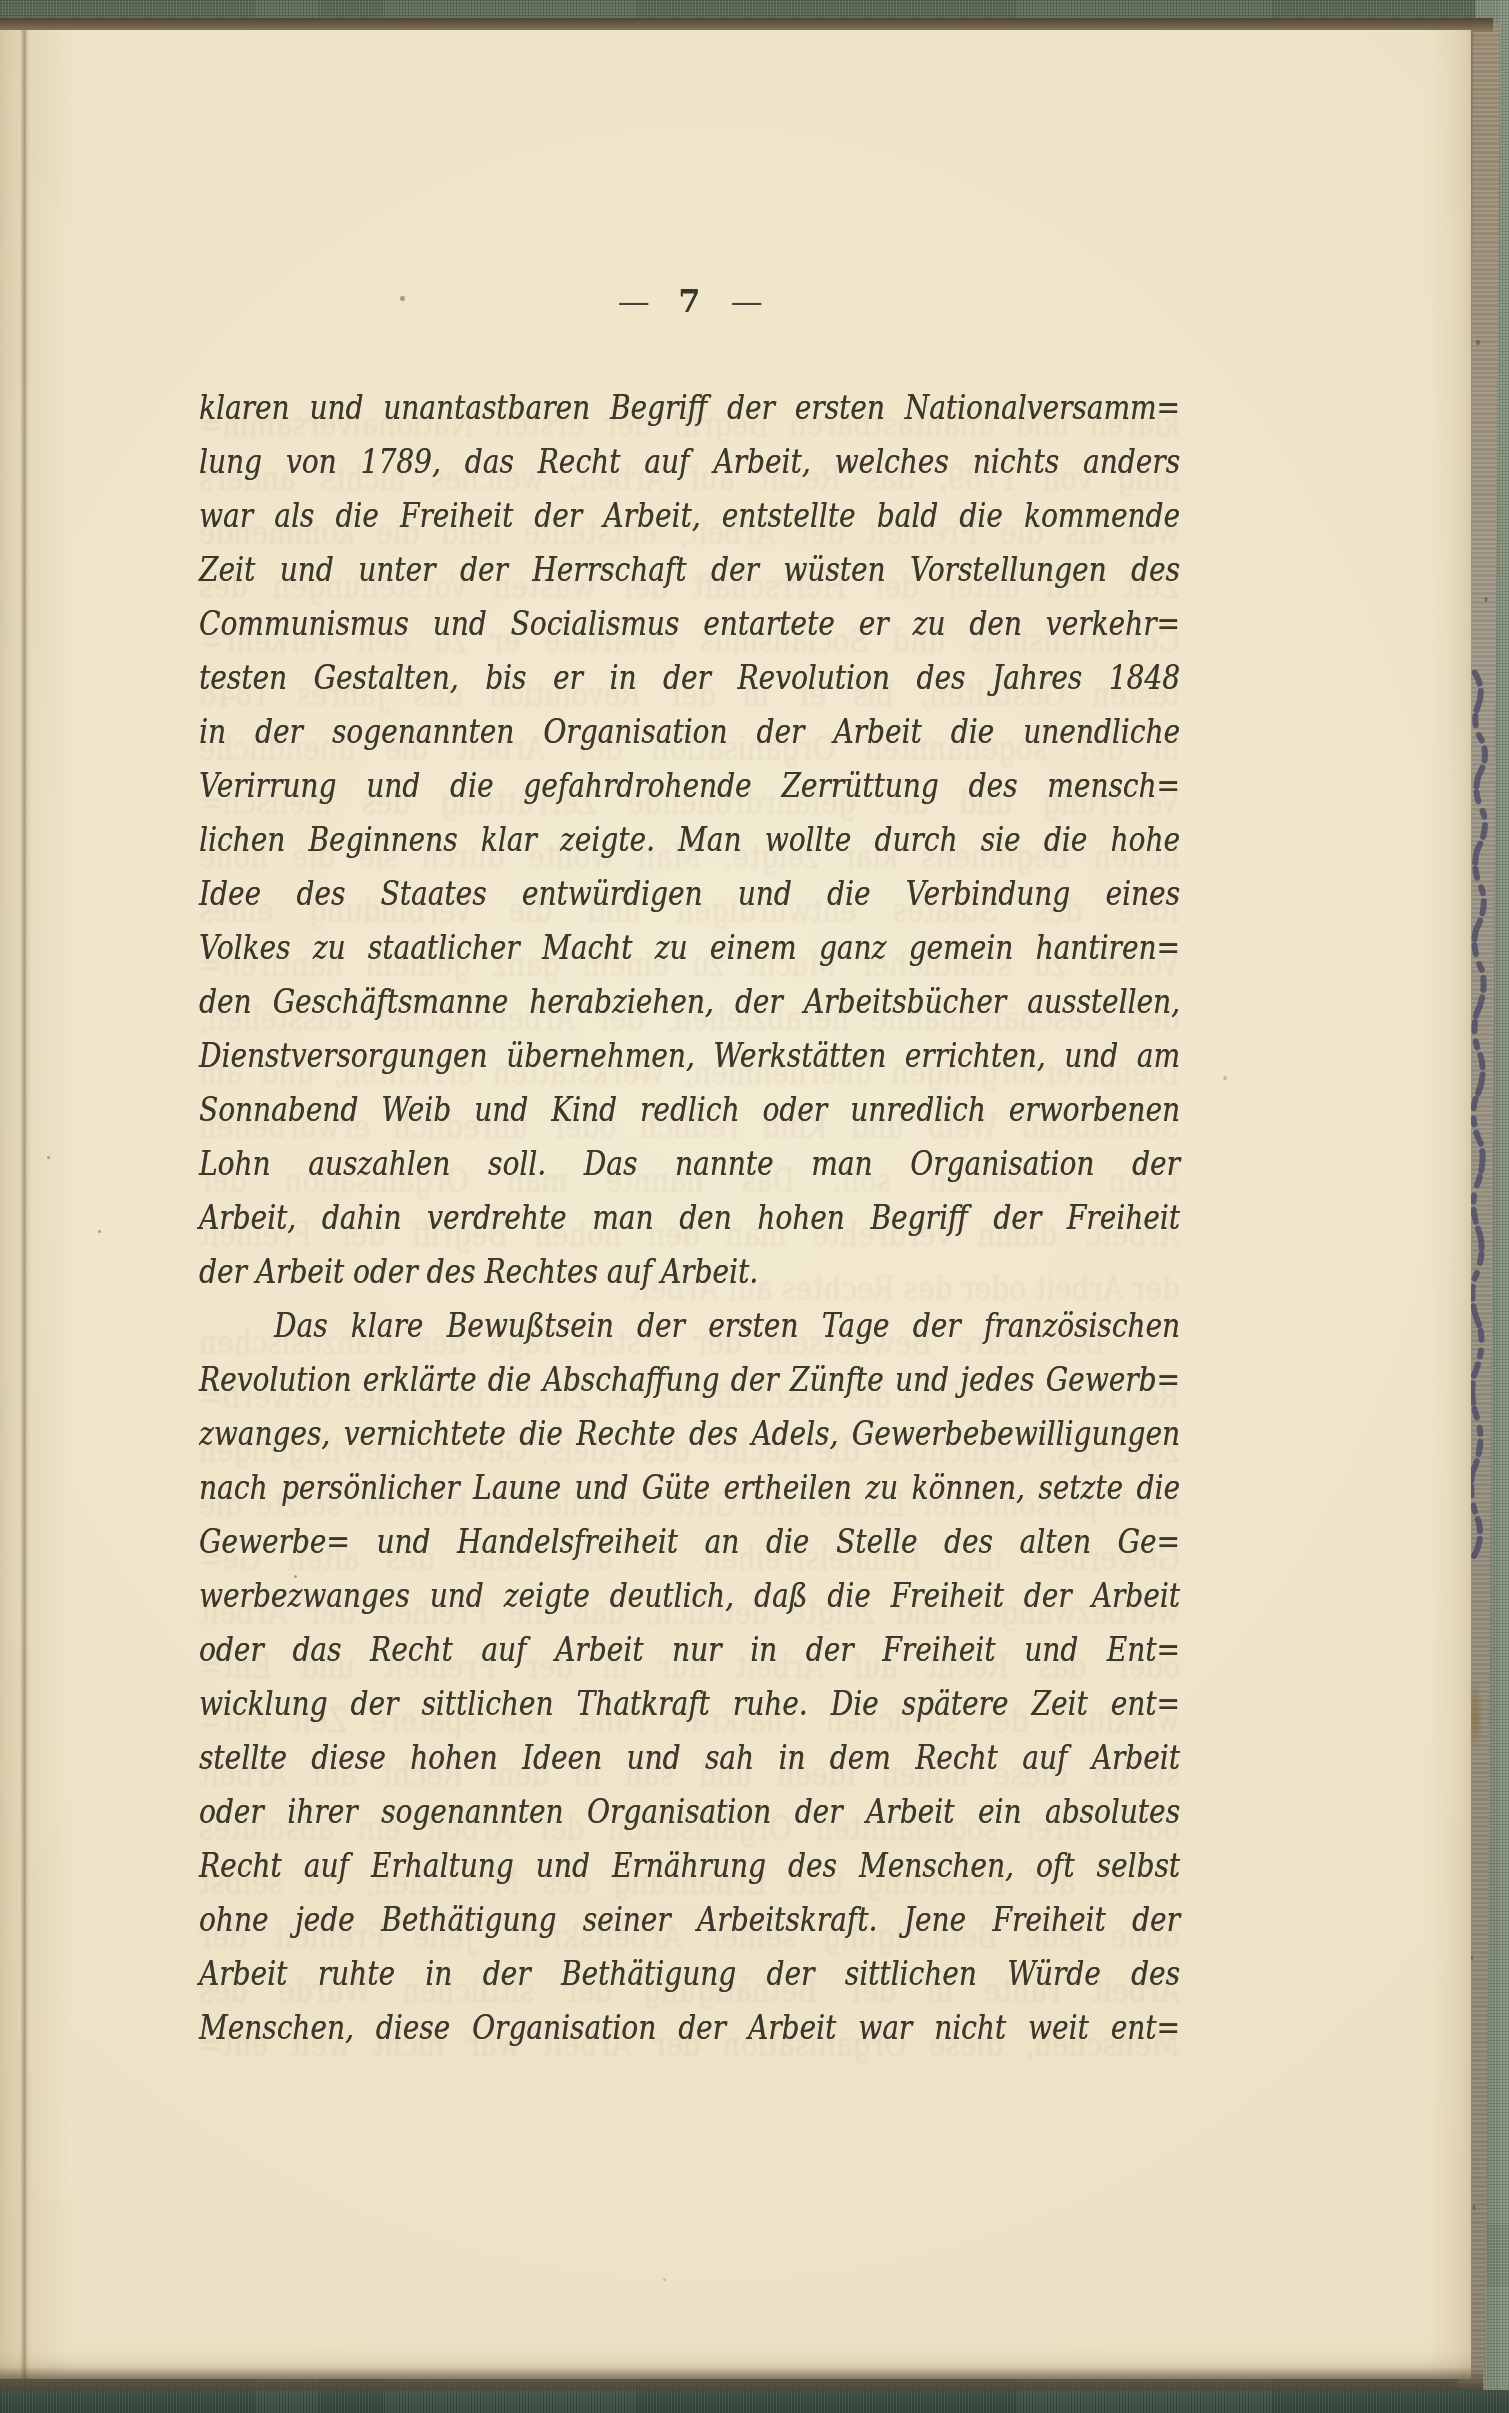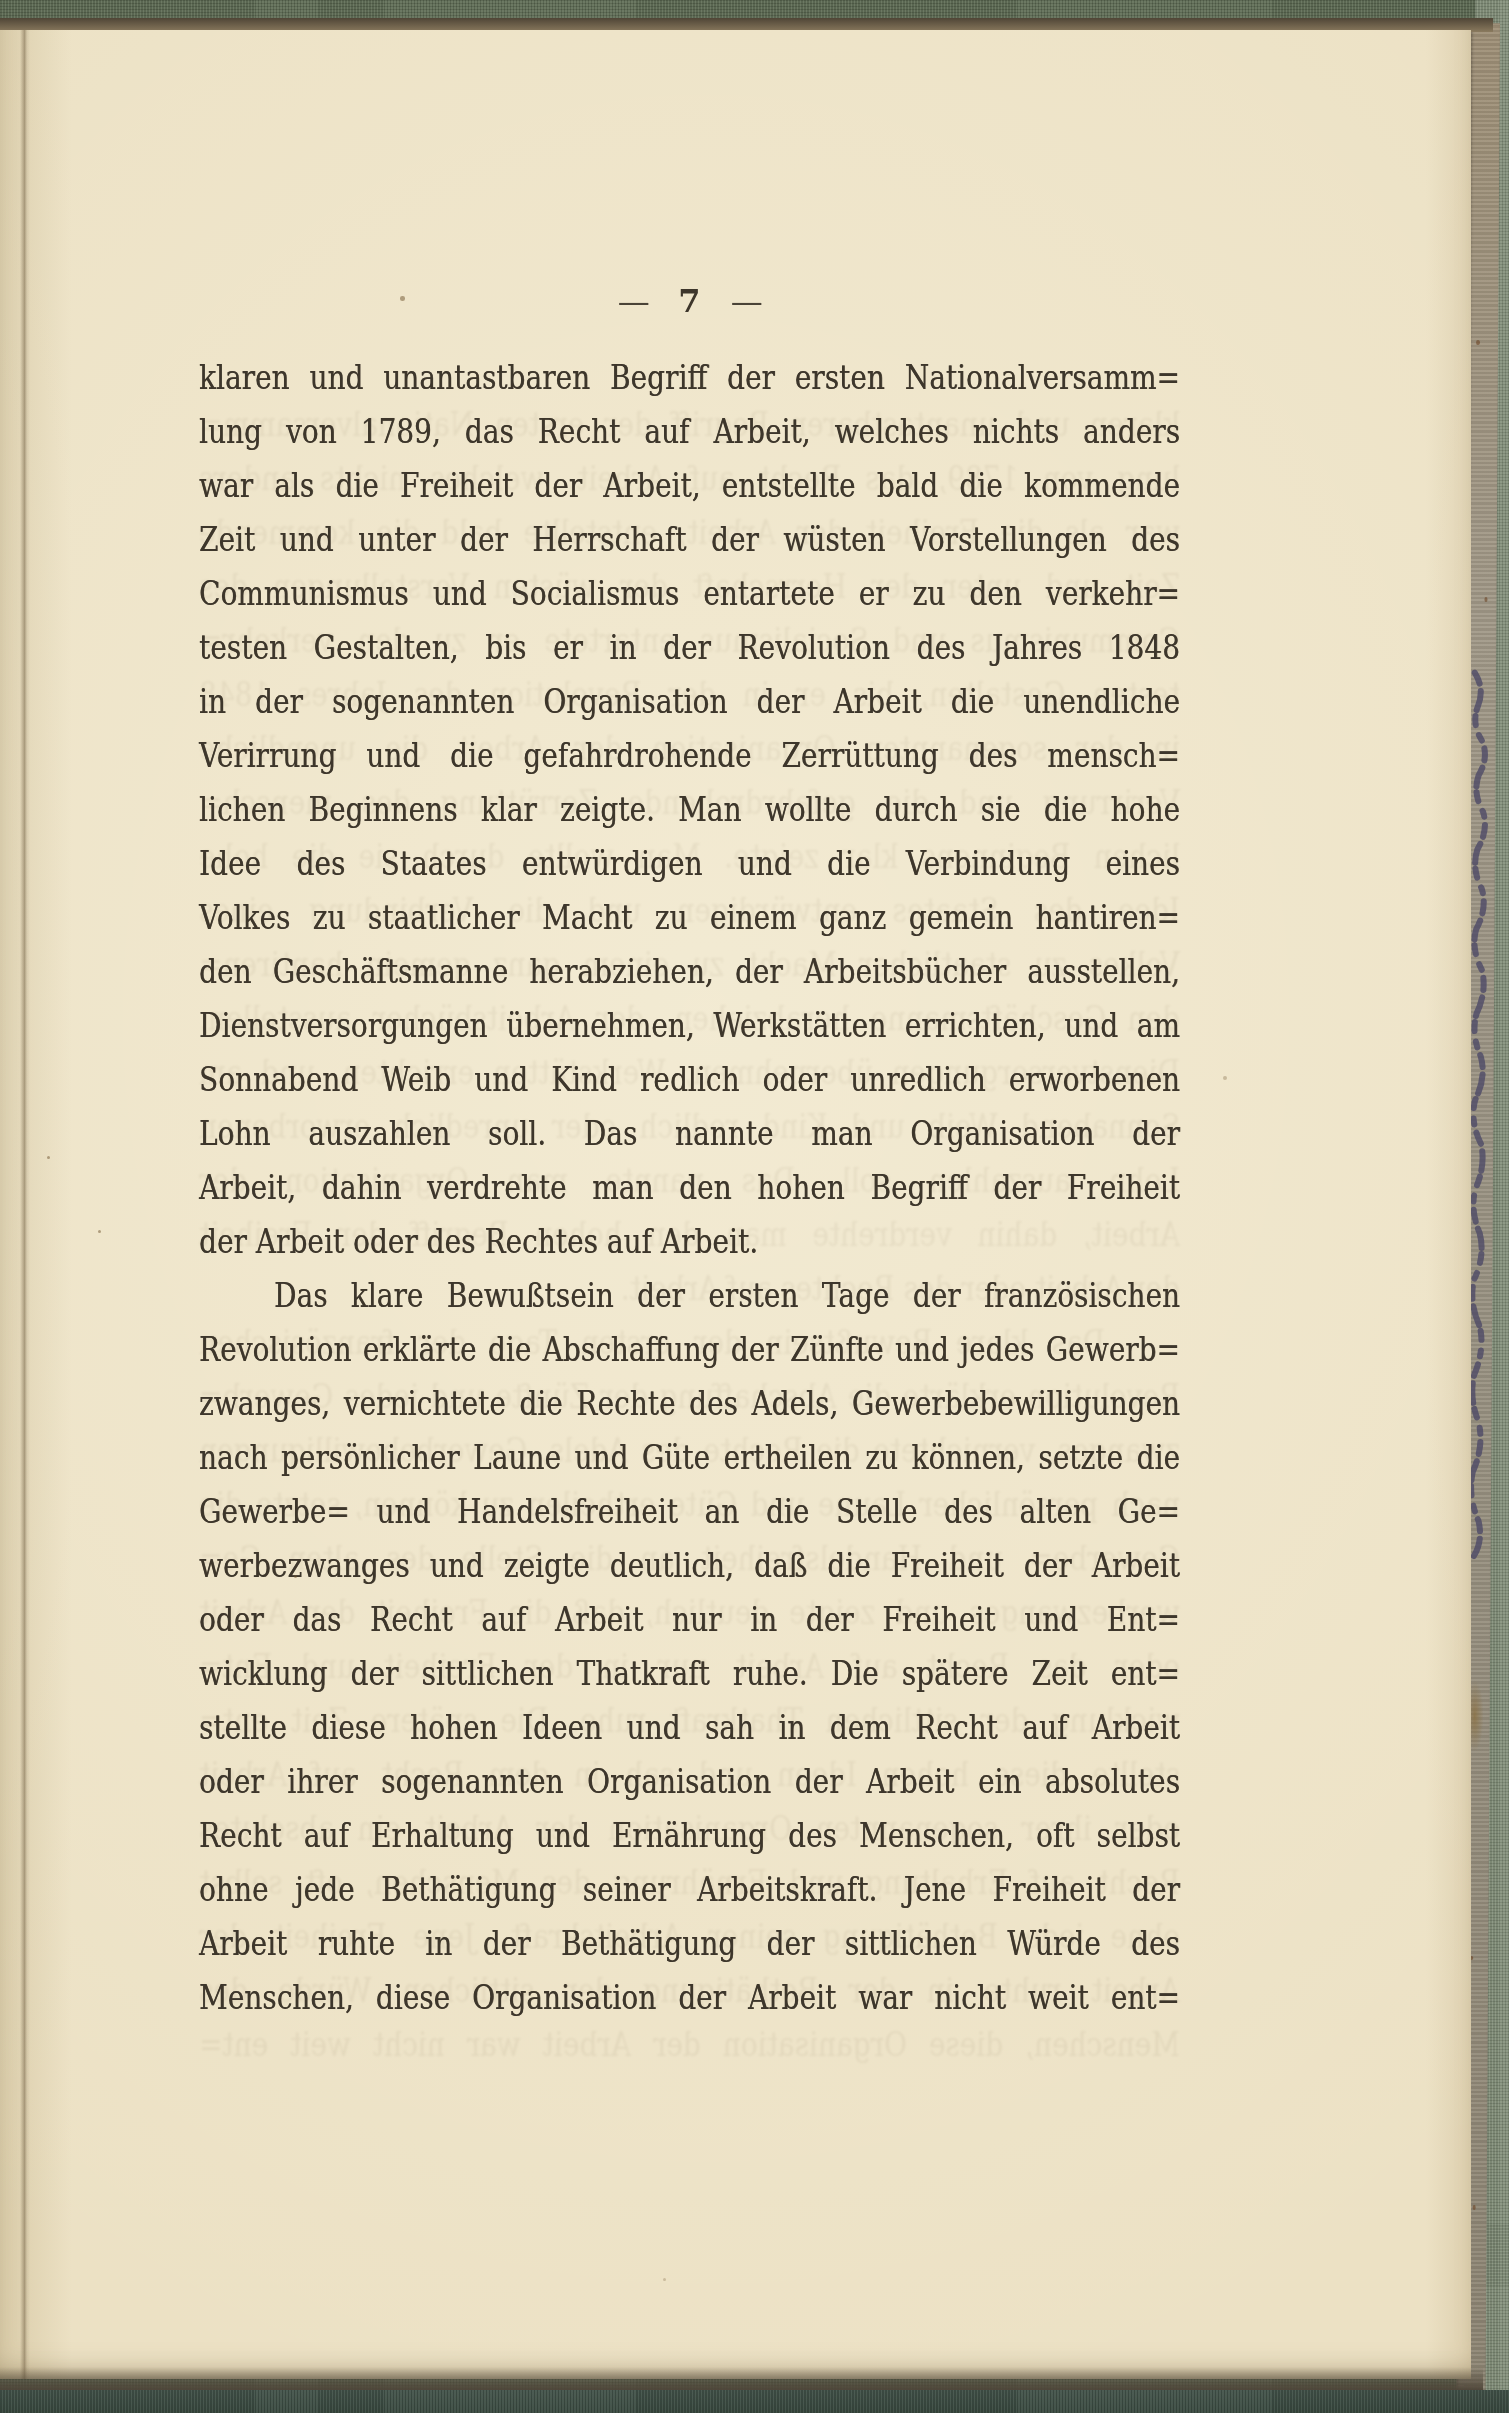--- a/index.html
+++ b/index.html
@@ -81,23 +81,23 @@
   .pagenum{
     position:absolute;left:199px;top:254px;width:981px;
     text-align:center;color:var(--ink,#3d362b);
     font-size:32px;line-height:35px;
   }
   .pagenum .dash{margin:0 30px;letter-spacing:-1.5px;opacity:.92;}
   .pagenum .num{font-weight:bold;}
 
   
   .text-block{
-    position:absolute;left:199px;top:321px;width:981px;
+    position:absolute;left:199px;top:351px;width:981px;
     color:var(--ink,#3d362b);
-    font-size:28px;line-height:54px;
+    font-size:28px;line-height:54px;font-style:italic;
   }
   .line{
     height:54px;
     text-align:justify;text-align-last:justify;
     transform:scaleY(1.22);transform-origin:50% 50%;
     white-space:nowrap;
     text-shadow:0.3px 0 0 rgba(61,54,43,.75);
   }
   .paragraph:nth-child(1) .line:last-child{text-align-last:left;}
   .paragraph:nth-child(2) .line:first-child{text-indent:75px;}

